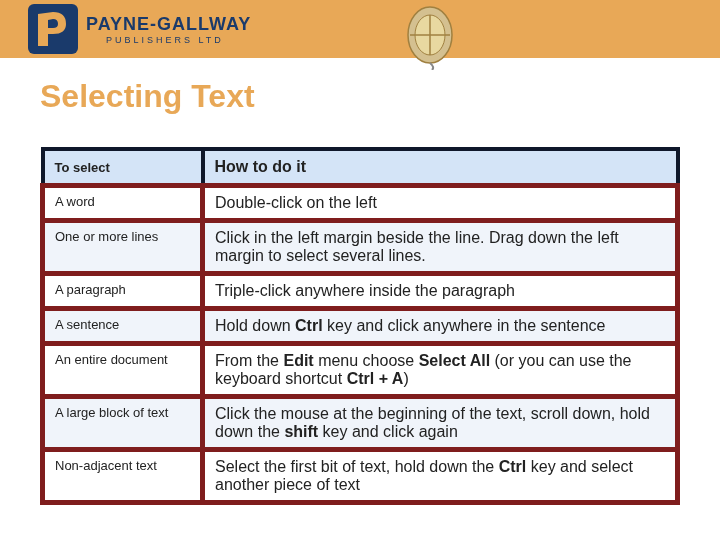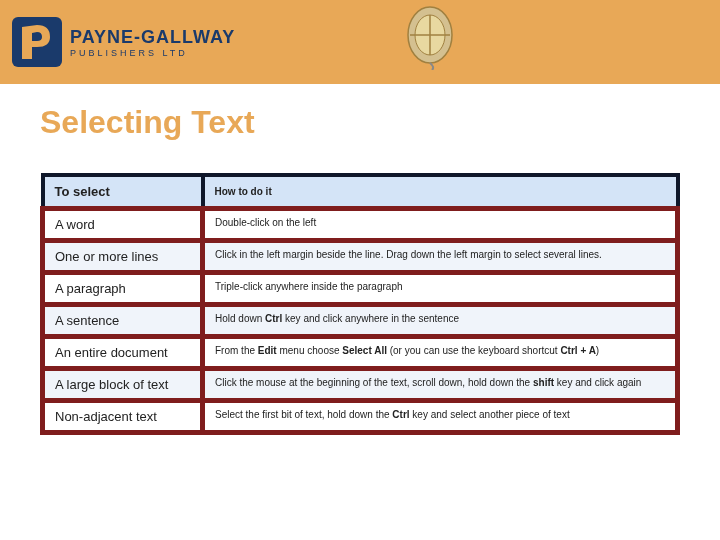--- a/index.html
+++ b/index.html
@@ -7,24 +7,24 @@
       width: 720px;
       height: 540px;
       font-family: Arial, sans-serif;
       background: #fff;
       overflow: hidden;
     }
 
     
     .header {
       background: #E8A857;
-      height: 84px;
+      height: 58px;
       display: flex;
       align-items: center;
-      padding: 8px 12px;
+      padding: 8px 28px;
       position: relative;
     }
 
     .logo-container {
       display: flex;
       align-items: center;
       gap: 8px;
     }
 
     .logo-icon {
@@ -42,20 +42,21 @@
       font-weight: bold;
       color: #1a3a6b;
       letter-spacing: 1px;
     }
 
     .logo-text .company-sub {
       font-size: 9px;
       color: #1a3a6b;
       letter-spacing: 3px;
       font-weight: normal;
+      margin-left: 20px;
     }
 
     
     .header-deco {
       position: absolute;
       right: 260px;
       top: 5px;
       width: 60px;
       height: 65px;
     }
@@ -103,21 +104,21 @@
     }
     .selection-table tr:nth-child(odd) td {
       background: #fff;
     }
 
     .col-left {
       width: 160px;
       font-size: 13px;
     }
     .col-right {
-      font-size: 10px;
+      font-size: 16px;
     }
   </style>
 </head>
 <body>
 
 <div class="header">
   <div class="logo-container">
 
     <svg class="logo-icon" viewBox="0 0 50 50" xmlns="http://www.w3.org/2000/svg">
       <rect width="50" height="50" rx="6" fill="#1a3a6b"></rect>

